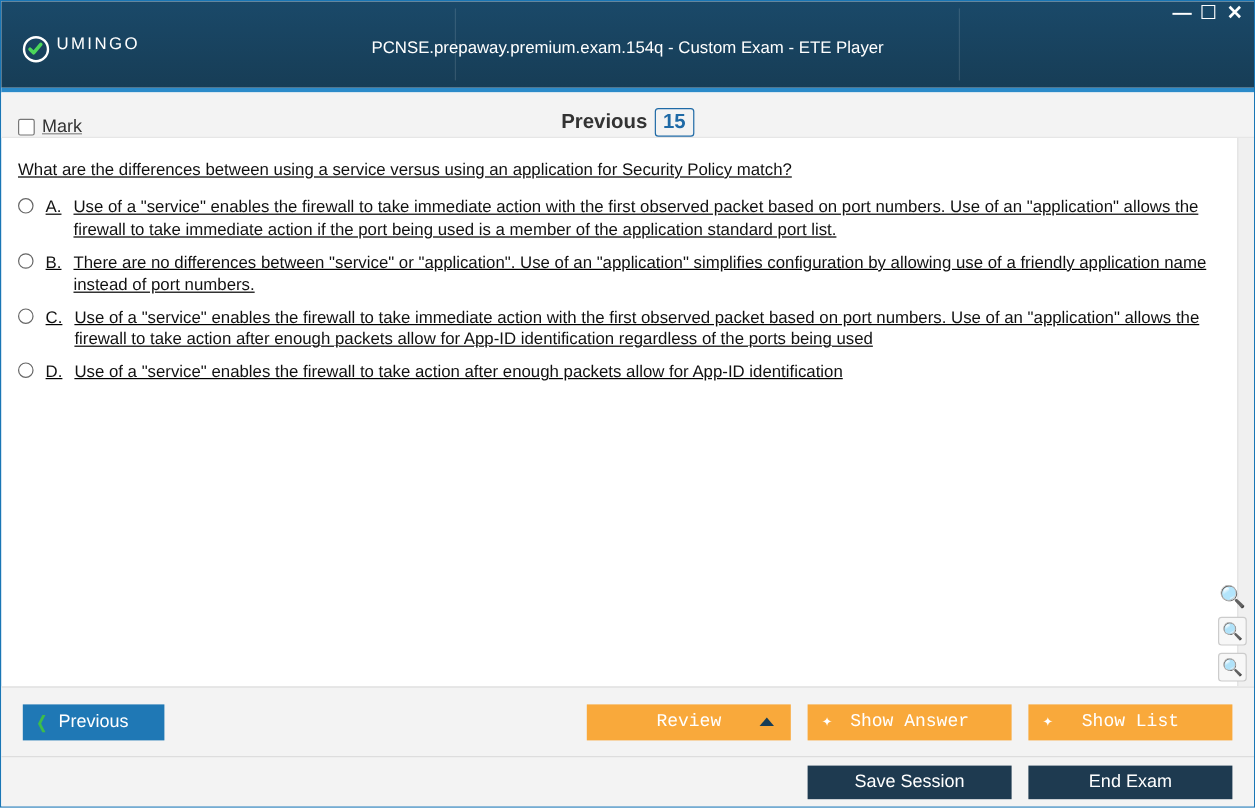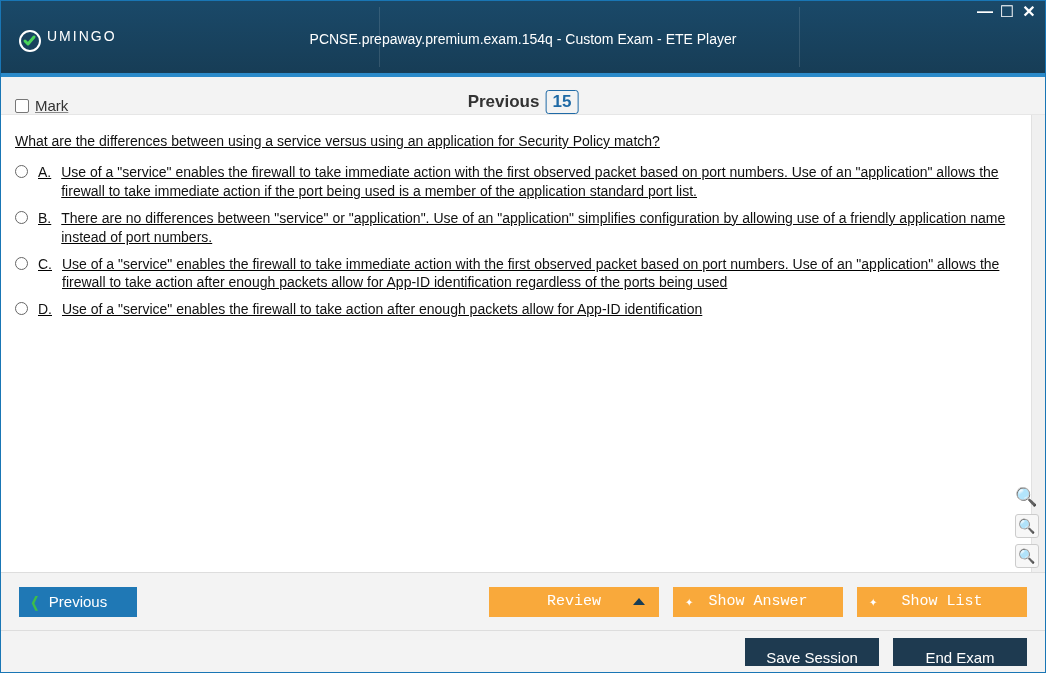--- a/index.html
+++ b/index.html
@@ -99,21 +99,21 @@
   .spacer { flex:1; }
   .tri-up {
     width:0;height:0;border-left:6px solid transparent;border-right:6px solid transparent;border-bottom:7px solid #173d56;
     position:absolute; right:14px;
   }
   .btn-orange .icon-left { position:absolute; left:12px; color:#fff; font-size:14px;}
   .bottom2 {
     height:42px; border-top:1px solid #ddd; background:#f3f3f3;
     display:flex; align-items:center; justify-content:flex-end; padding:0 18px; gap:14px;
   }
-  .btn-dark { background:#1e3a50; width:134px; height:28px; font-size:15px;align-items:flex-end;}
+  .btn-dark { background:#1e3a50; width:170px; height:28px; font-size:15px;}
   .scrollbar-fake {
     position:absolute; right:0; top:0; bottom:0; width:14px; background:#f0f0f0; border-left:1px solid #e1e1e1;
   }
 </style>
 </head>
 <body>
 
 <div class="titlebar">
   <div class="sep sep1"></div>
   <div class="sep sep2"></div>

